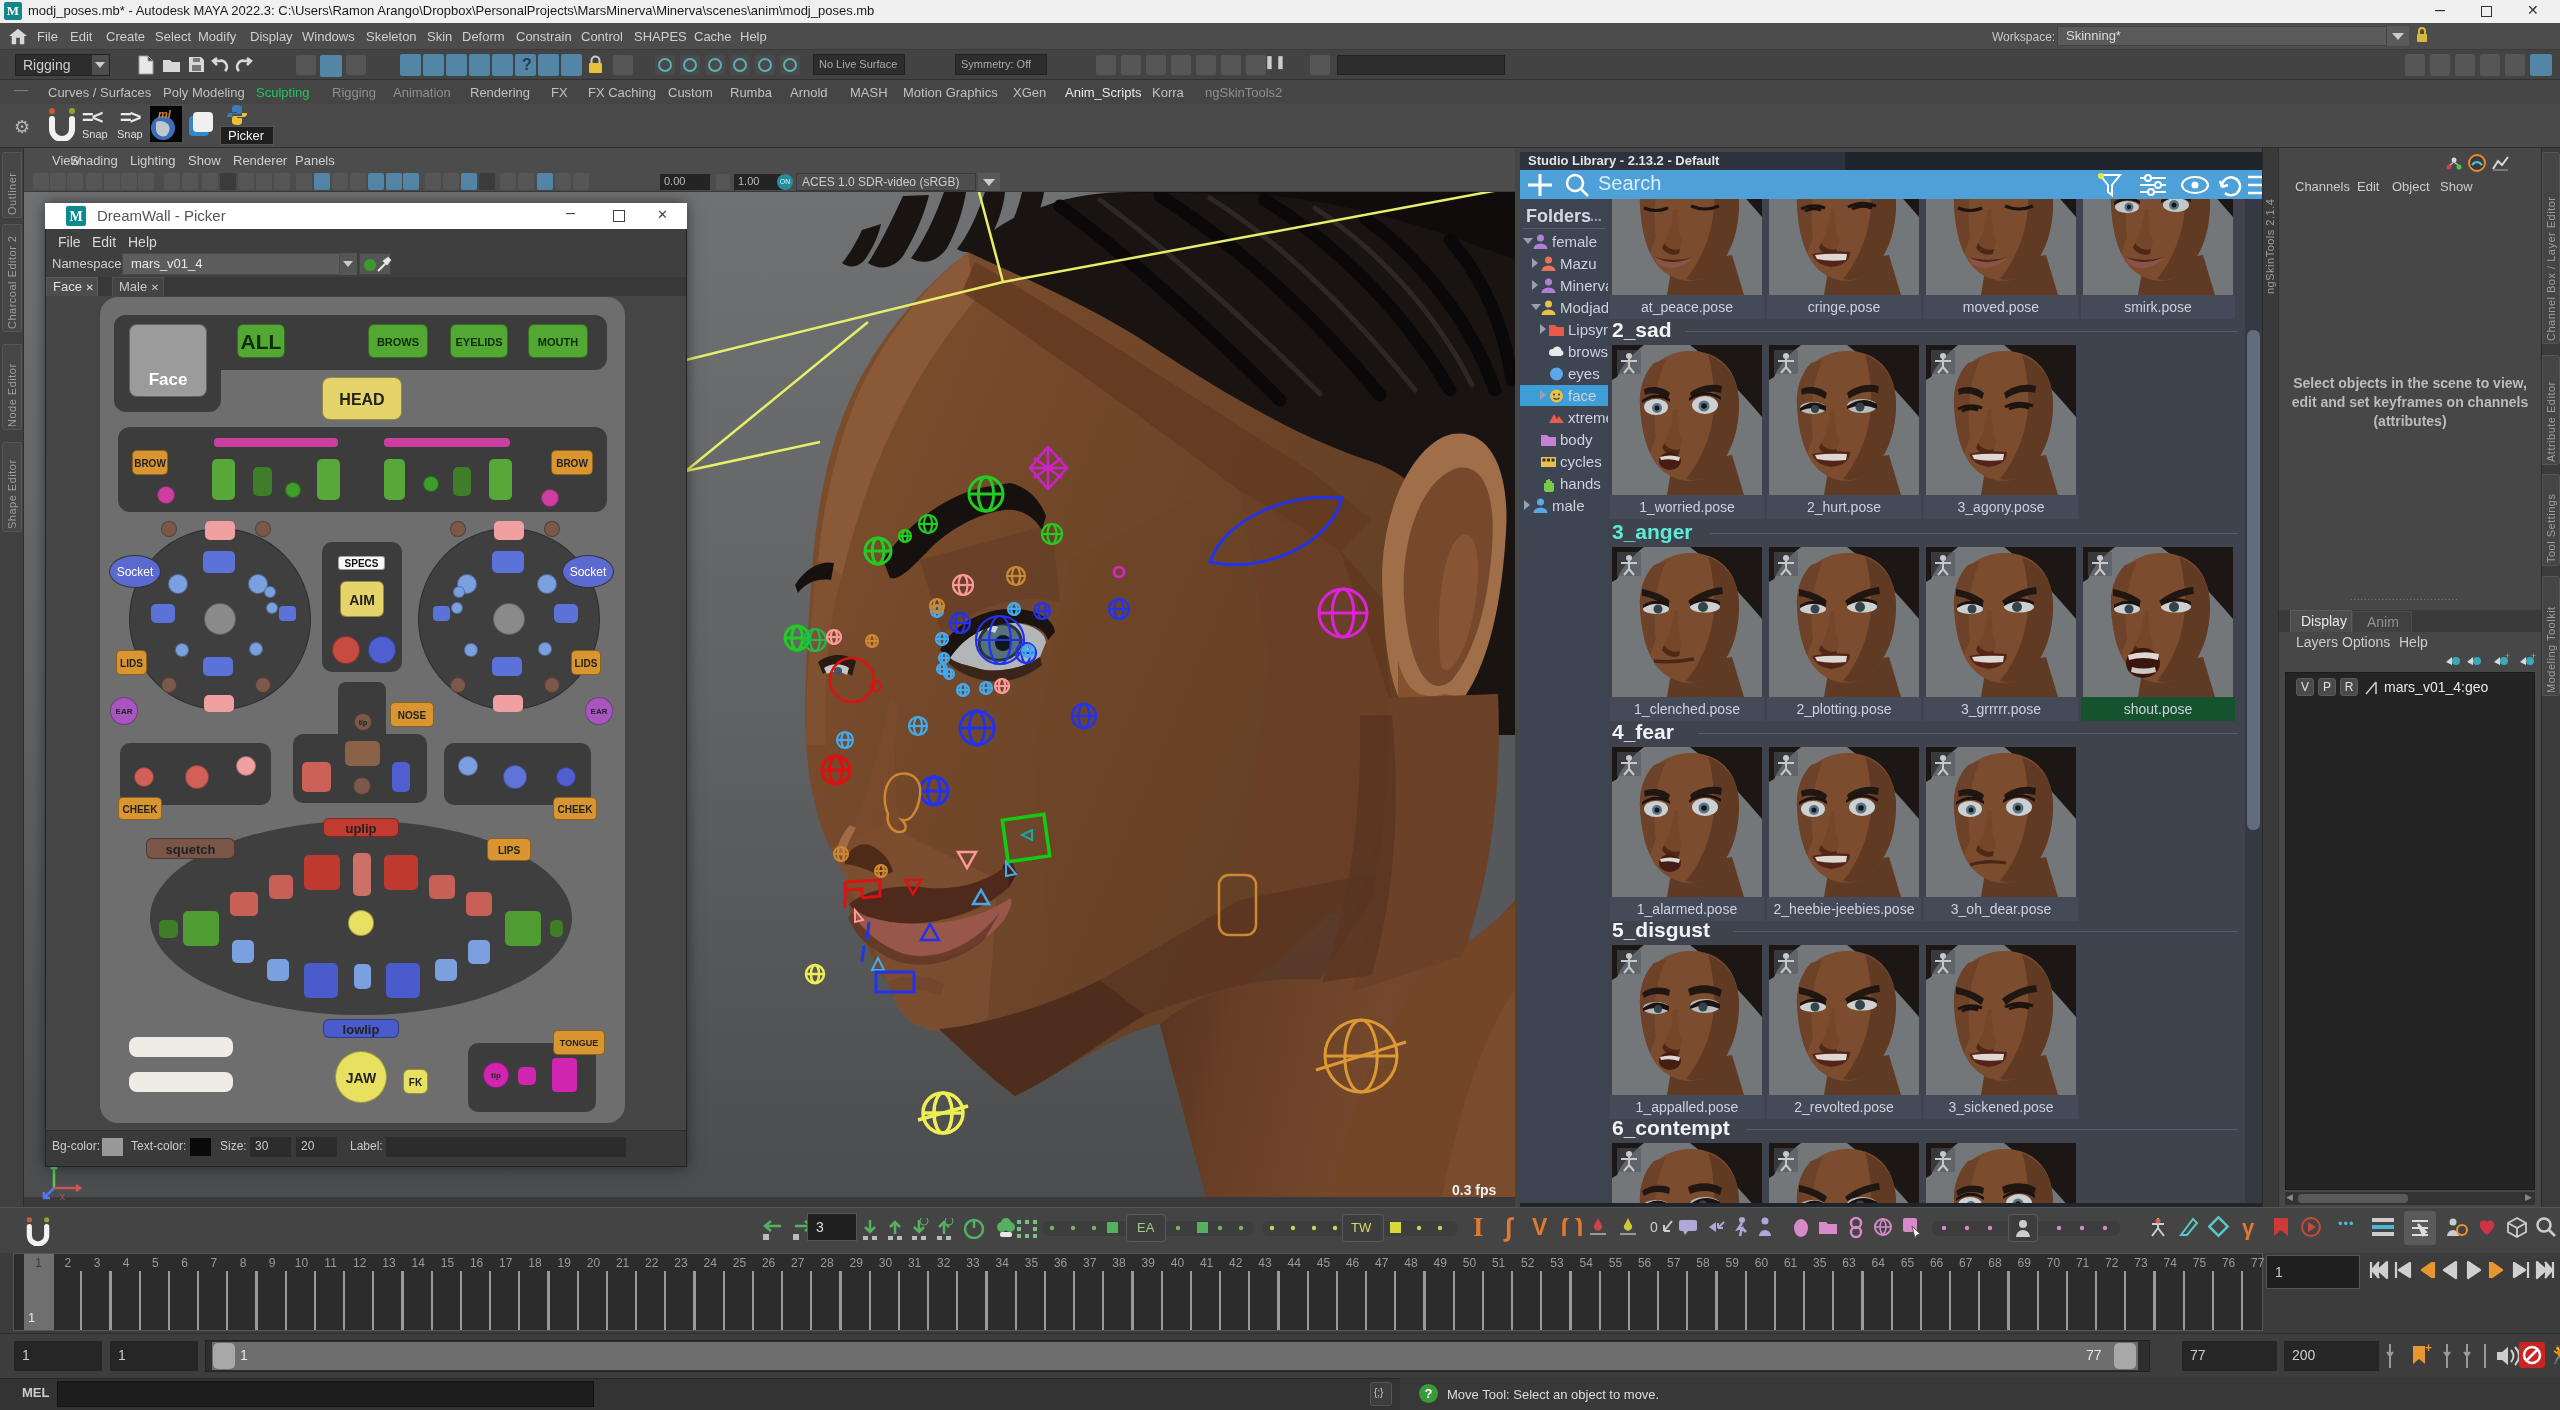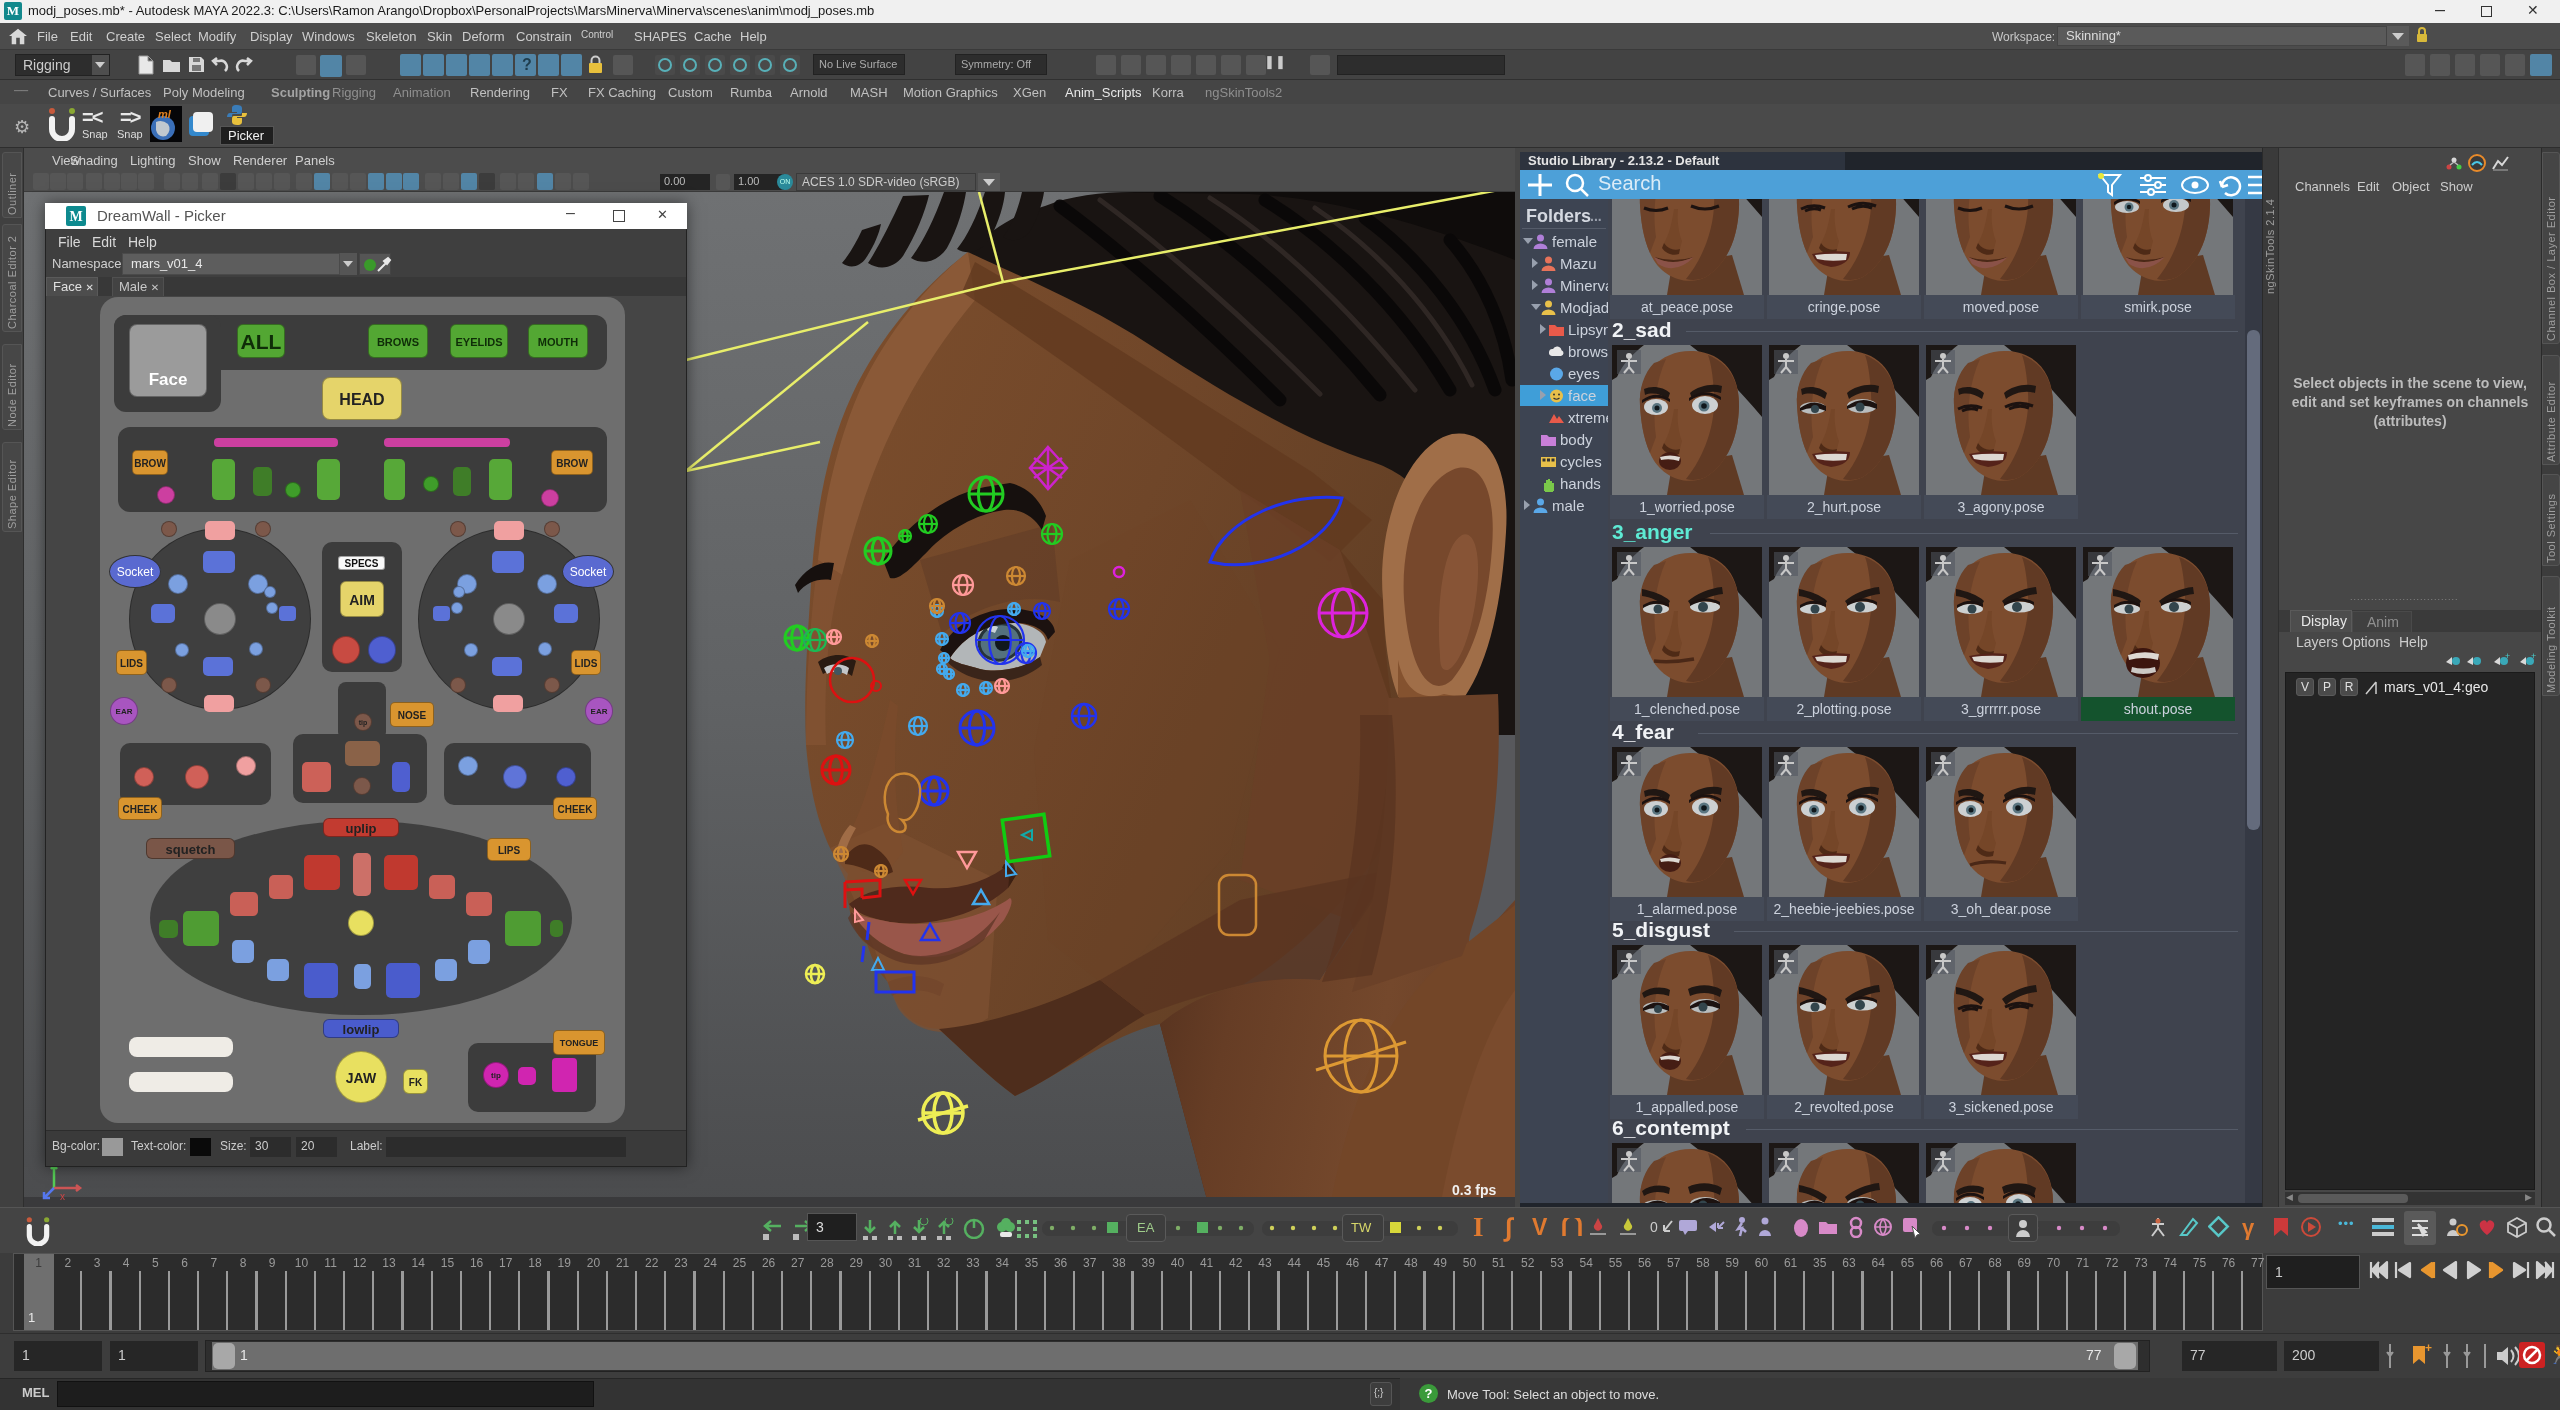--- a/index.html
+++ b/index.html
@@ -23,21 +23,21 @@
     <div style="position:absolute;left:70px;top:29px;white-space:nowrap;color:#cfcfcf;font-size:13px;">Edit</div>
     <div style="position:absolute;left:106px;top:29px;white-space:nowrap;color:#cfcfcf;font-size:13px;">Create</div>
     <div style="position:absolute;left:155px;top:29px;white-space:nowrap;color:#cfcfcf;font-size:13px;">Select</div>
     <div style="position:absolute;left:198px;top:29px;white-space:nowrap;color:#cfcfcf;font-size:13px;">Modify</div>
     <div style="position:absolute;left:250px;top:29px;white-space:nowrap;color:#cfcfcf;font-size:13px;">Display</div>
     <div style="position:absolute;left:302px;top:29px;white-space:nowrap;color:#cfcfcf;font-size:13px;">Windows</div>
     <div style="position:absolute;left:366px;top:29px;white-space:nowrap;color:#cfcfcf;font-size:13px;">Skeleton</div>
     <div style="position:absolute;left:427px;top:29px;white-space:nowrap;color:#cfcfcf;font-size:13px;">Skin</div>
     <div style="position:absolute;left:462px;top:29px;white-space:nowrap;color:#cfcfcf;font-size:13px;">Deform</div>
     <div style="position:absolute;left:516px;top:29px;white-space:nowrap;color:#cfcfcf;font-size:13px;">Constrain</div>
-    <div style="position:absolute;left:581px;top:29px;white-space:nowrap;color:#cfcfcf;font-size:10px;">Control</div>
+    <div style="position:absolute;left:581px;top:29px;white-space:nowrap;color:#cfcfcf;font-size:13px;">Control</div>
     <div style="position:absolute;left:634px;top:29px;white-space:nowrap;color:#cfcfcf;font-size:13px;">SHAPES</div>
     <div style="position:absolute;left:694px;top:29px;white-space:nowrap;color:#cfcfcf;font-size:13px;">Cache</div>
     <div style="position:absolute;left:740px;top:29px;white-space:nowrap;color:#cfcfcf;font-size:13px;">Help</div>
     <div style="position:absolute;left:1992px;top:30px;white-space:nowrap;color:#c8c8c8;font-size:12px;">Workspace:</div>
     <div style="position:absolute;left:2057px;top:26px;width:330px;height:20px;background:#5a5a5a;border:1px solid #444;">
       <div style="position:absolute;left:8px;top:1px;white-space:nowrap;color:#ddd;font-size:13px;">Skinning*</div>
     </div>
     <div style="position:absolute;left:2387px;top:26px;width:22px;height:20px;background:#5a5a5a;">
       <div style="position:absolute;left:5px;top:7px;width:0;height:0;border-left:6px solid transparent;border-right:6px solid transparent;border-top:7px solid #ccc;"></div>
     </div>
@@ -123,21 +123,21 @@
     <div style="position:absolute;left:2405px;top:54px;width:20px;height:22px;background:#565656;border-radius:2px;"></div>
     <div style="position:absolute;left:2430px;top:54px;width:20px;height:22px;background:#565656;border-radius:2px;"></div>
     <div style="position:absolute;left:2455px;top:54px;width:20px;height:22px;background:#565656;border-radius:2px;"></div>
     <div style="position:absolute;left:2480px;top:54px;width:20px;height:22px;background:#565656;border-radius:2px;"></div>
     <div style="position:absolute;left:2505px;top:54px;width:20px;height:22px;background:#565656;border-radius:2px;"></div>
     <div style="position:absolute;left:2530px;top:54px;width:22px;height:22px;background:#5285a6;border-radius:2px;"></div>
     <div style="position:absolute;left:0px;top:81px;width:2560px;height:23px;background:#454545;"></div>
     <div style="position:absolute;left:0px;top:104px;width:2560px;height:44px;background:#4a4a4a;border-bottom:1px solid #2e2e2e;"></div>
     <div style="position:absolute;left:48px;top:85px;white-space:nowrap;color:#c0c0c0;font-size:13px;">Curves / Surfaces</div>
     <div style="position:absolute;left:163px;top:85px;white-space:nowrap;color:#c0c0c0;font-size:13px;">Poly Modeling</div>
-    <div style="position:absolute;left:271px;top:85px;white-space:nowrap;color:#a3a3a3;font-size:13px;font-weight:bold;">Sculpting</div>
+    <div style="position:absolute;left:256px;top:85px;white-space:nowrap;color:#22c55e;font-size:13px;">Sculpting</div>
     <div style="position:absolute;left:332px;top:85px;white-space:nowrap;color:#8f8f8f;font-size:13px;">Rigging</div>
     <div style="position:absolute;left:393px;top:85px;white-space:nowrap;color:#8f8f8f;font-size:13px;">Animation</div>
     <div style="position:absolute;left:470px;top:85px;white-space:nowrap;color:#c0c0c0;font-size:13px;">Rendering</div>
     <div style="position:absolute;left:551px;top:85px;white-space:nowrap;color:#c0c0c0;font-size:13px;">FX</div>
     <div style="position:absolute;left:588px;top:85px;white-space:nowrap;color:#c0c0c0;font-size:13px;">FX Caching</div>
     <div style="position:absolute;left:668px;top:85px;white-space:nowrap;color:#c0c0c0;font-size:13px;">Custom</div>
     <div style="position:absolute;left:730px;top:85px;white-space:nowrap;color:#c0c0c0;font-size:13px;">Rumba</div>
     <div style="position:absolute;left:790px;top:85px;white-space:nowrap;color:#c0c0c0;font-size:13px;">Arnold</div>
     <div style="position:absolute;left:850px;top:85px;white-space:nowrap;color:#c0c0c0;font-size:13px;">MASH</div>
     <div style="position:absolute;left:903px;top:85px;white-space:nowrap;color:#c0c0c0;font-size:13px;">Motion Graphics</div>

